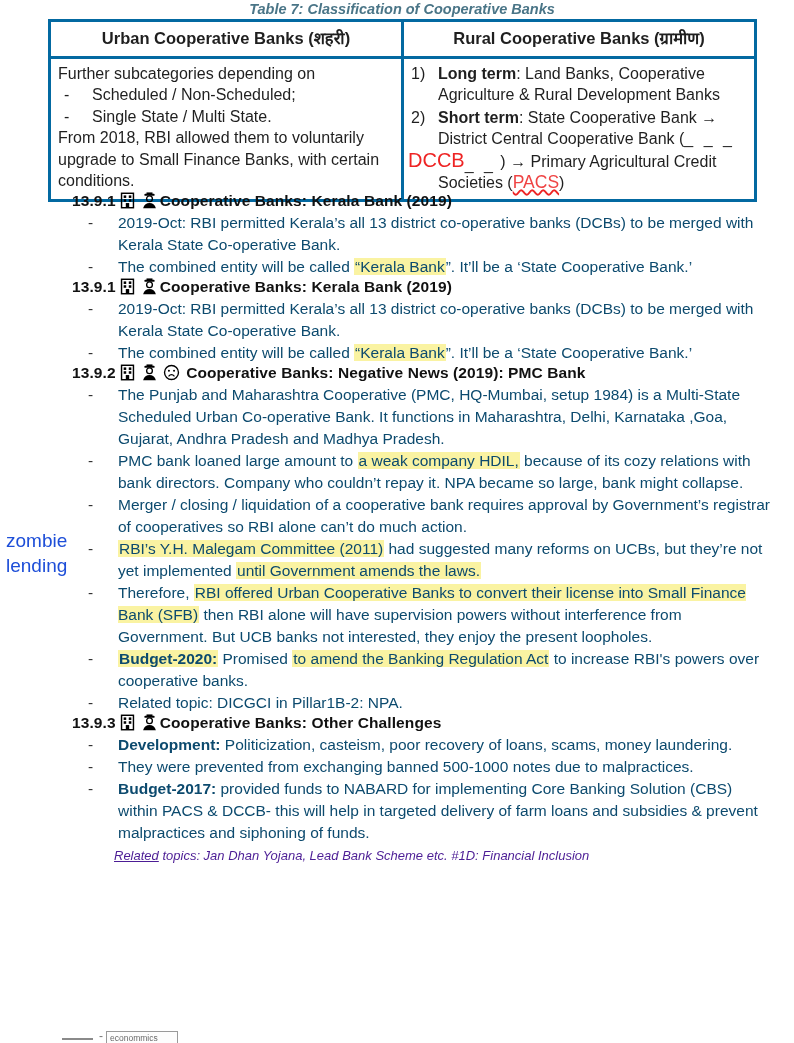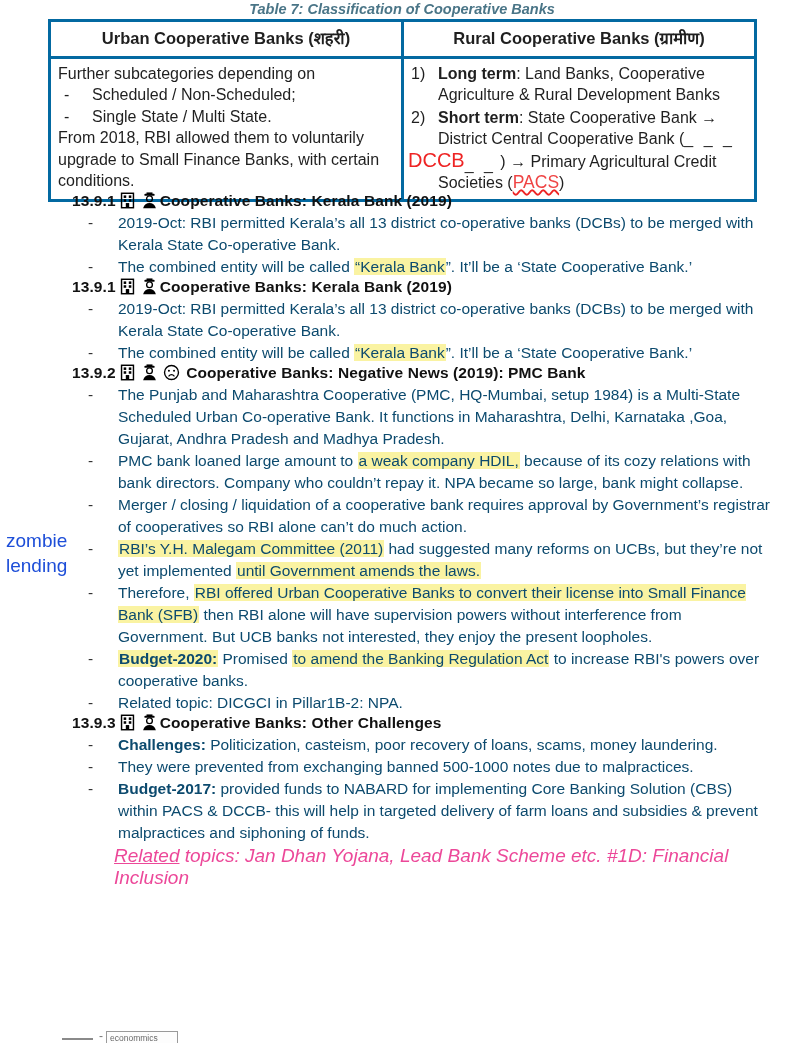--- a/index.html
+++ b/index.html
@@ -48,21 +48,21 @@
   .bhl{background:#faf3a2;font-weight:bold;padding:0 1px;}
   .hicon{display:inline-block;width:17px;height:17px;vertical-align:-3px;margin:0 2px 0 3px;}
   .hicon:first-of-type{margin-left:6px;}
   
   #zombie-note{
     position:absolute;left:6px;top:512px;color:#1d4ed8;
     font-size:19px;line-height:25px;font-weight:normal;margin-top:16px;
   }
   
   .footer-line{
-    margin:1px 0 0 114px;font-size:19px;font-style:italic;color:#ec4899;line-height:22px;
+    margin:1px 0 0 114px;font-size:13px;font-style:italic;color:#4c1d95;line-height:22px;
   }
   .u{text-decoration:underline;}
   
   #frag-line{position:absolute;left:62px;top:1038px;width:31px;border-top:2px solid #8a8a8a;}
   #frag-dash{position:absolute;left:99px;top:1029px;font-size:12px;color:#777;}
   #frag-box{
     position:absolute;left:106px;top:1031px;width:64px;height:12px;
     border:1px solid #9a9a9a;border-bottom:none;background:#fdfdfd;
     font-size:8.5px;color:#6a6a6a;padding:1px 3px 0 3px;overflow:hidden;line-height:10px;
   }
@@ -190,21 +190,21 @@
           <rect x="11.5" y="8.5" width="3" height="3" fill="#000"></rect>
           <rect x="8" y="13" width="4" height="5.5" fill="#000"></rect>
         </svg></span><span class="hicon"><svg viewBox="0 0 20 20" width="17" height="17">
           <rect x="4" y="2" width="12" height="2.5" rx="1" fill="#000"></rect>
           <rect x="6.5" y="0.5" width="7" height="3" fill="#000"></rect>
           <circle cx="10" cy="8" r="3.4" fill="none" stroke="#000" stroke-width="1.6"></circle>
           <path d="M2.5 19 q2 -6 7.5 -6 q5.5 0 7.5 6 Z" fill="#000"></path>
         </svg></span><span>Cooperative Banks: Other Challenges</span>
   </h3>
   <ul class="blist">
-    <li><span class="b">Challenges:</span><span> Politicization, casteism, poor recovery of loans, scams, money laundering.</span></li>
+    <li><span class="b">Development:</span><span> Politicization, casteism, poor recovery of loans, scams, money laundering.</span></li>
     <li><span>They were prevented from exchanging banned 500-1000 notes due to malpractices.</span></li>
     <li><span class="b">Budget-2017:</span><span> provided funds to NABARD for implementing Core Banking Solution (CBS) within PACS &amp; DCCB- this will help in targeted delivery of farm loans and subsidies &amp; prevent malpractices and siphoning of funds.</span></li>
   </ul>
 
   <div class="footer-line">
     <span class="u">Related</span><span> topics: Jan Dhan Yojana, Lead Bank Scheme etc. #1D: Financial Inclusion</span>
   </div>
 
 </div>
 

